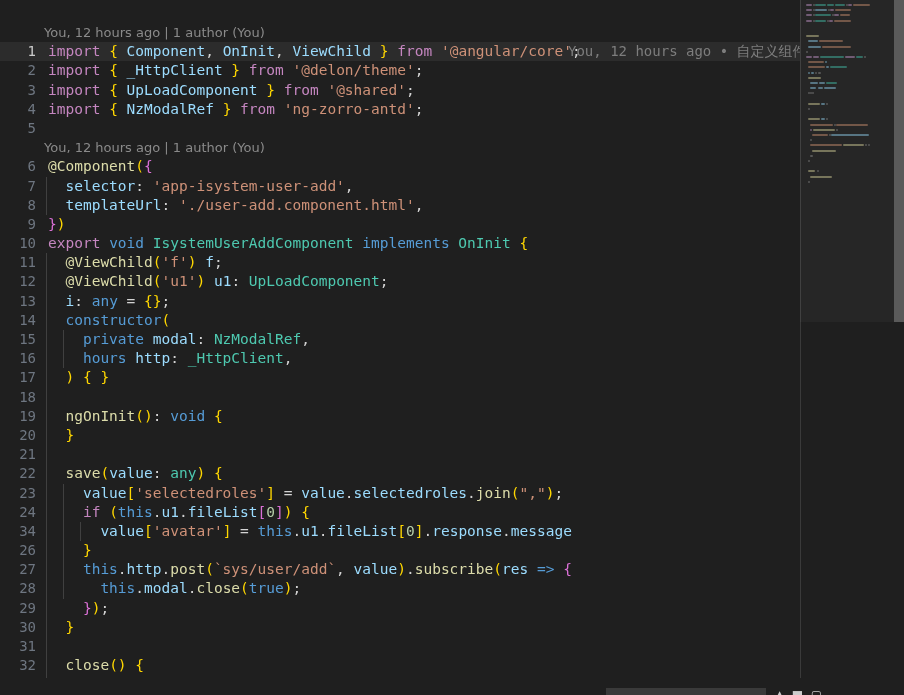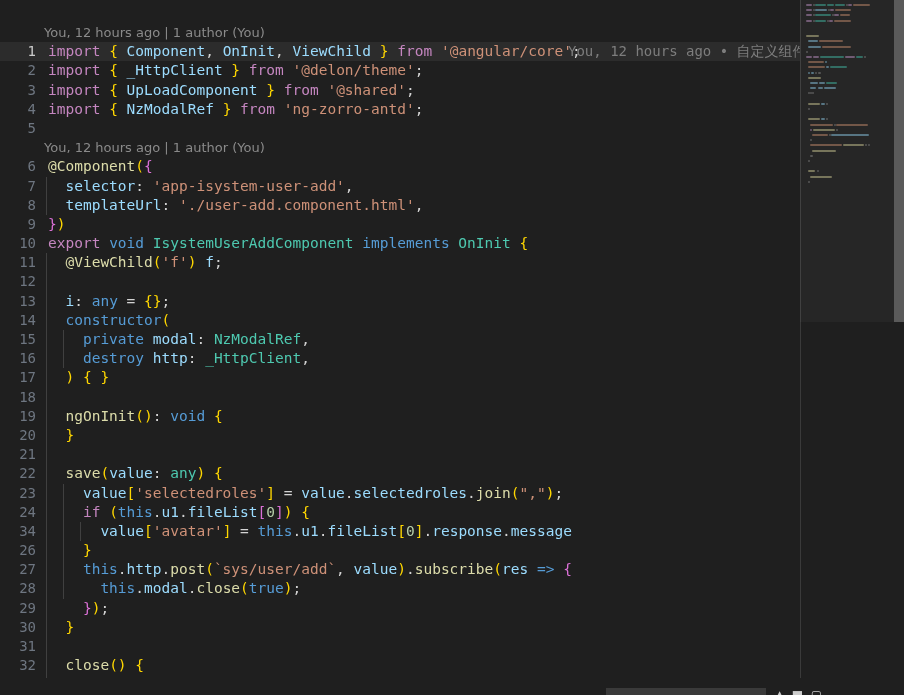--- a/index.html
+++ b/index.html
@@ -166,20 +166,21 @@
 
     <div class="row">
       <span class="gutter">11</span>
       <span class="guide" style="left:46px"></span>
       <span class="codecell">  <span class="deco">@ViewChild</span><span class="brc1">(</span><span class="str">'f'</span><span class="brc1">)</span> <span class="var">f</span><span class="punc">;</span></span>
     </div>
 
     <div class="row">
       <span class="gutter">12</span>
       <span class="guide" style="left:46px"></span>
+      <span class="codecell">  <span class="deco">@ViewChild</span><span class="brc1">(</span><span class="str">'u1'</span><span class="brc1">)</span> <span class="var">u1</span><span class="punc">:</span> <span class="type">UpLoadComponent</span><span class="punc">;</span></span>
     </div>
 
     <div class="row">
       <span class="gutter">13</span>
       <span class="guide" style="left:46px"></span>
       <span class="codecell">  <span class="var">i</span><span class="punc">:</span> <span class="blu">any</span> <span class="punc">=</span> <span class="brc1">{}</span><span class="punc">;</span></span>
     </div>
 
     <div class="row">
       <span class="gutter">14</span>
@@ -191,21 +192,21 @@
       <span class="gutter">15</span>
       <span class="guide" style="left:46px"></span>
       <span class="guide" style="left:63px"></span>
       <span class="codecell">    <span class="blu">private</span> <span class="var">modal</span><span class="punc">:</span> <span class="type">NzModalRef</span><span class="punc">,</span></span>
     </div>
 
     <div class="row">
       <span class="gutter">16</span>
       <span class="guide" style="left:46px"></span>
       <span class="guide" style="left:63px"></span>
-      <span class="codecell">    <span class="blu">destroy</span> <span class="var">http</span><span class="punc">:</span> <span class="type">_HttpClient</span><span class="punc">,</span></span>
+      <span class="codecell">    <span class="blu">hours</span> <span class="var">http</span><span class="punc">:</span> <span class="type">_HttpClient</span><span class="punc">,</span></span>
     </div>
 
     <div class="row">
       <span class="gutter">17</span>
       <span class="guide" style="left:46px"></span>
       <span class="codecell">  <span class="brc1">)</span> <span class="brc1">{</span> <span class="brc1">}</span></span>
     </div>
 
     <div class="row">
       <span class="gutter">18</span>

